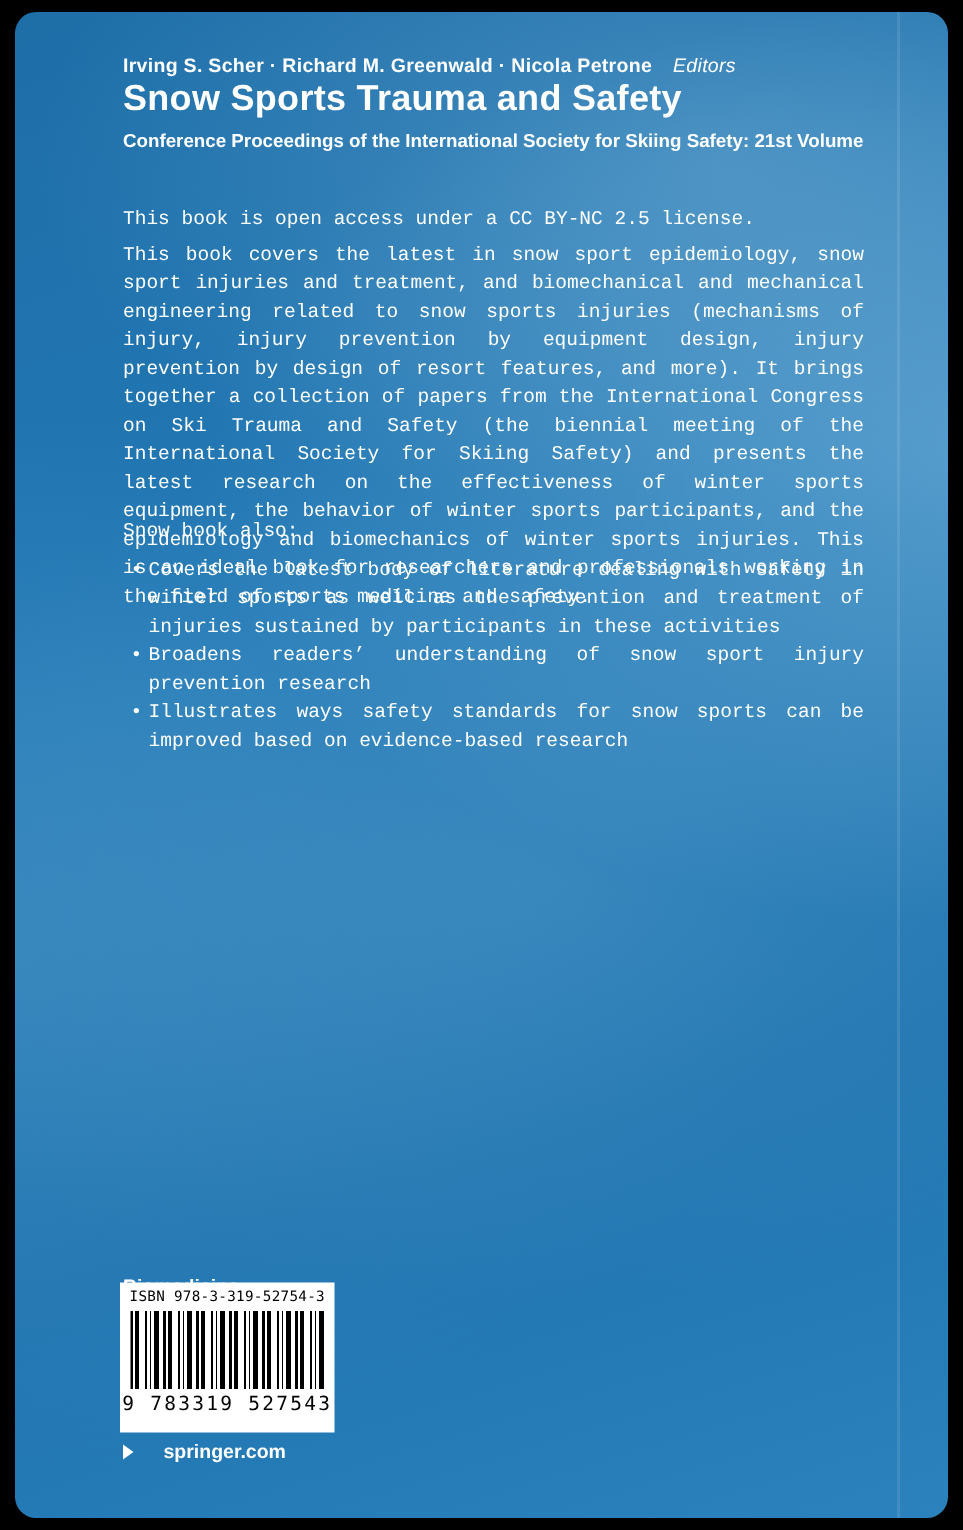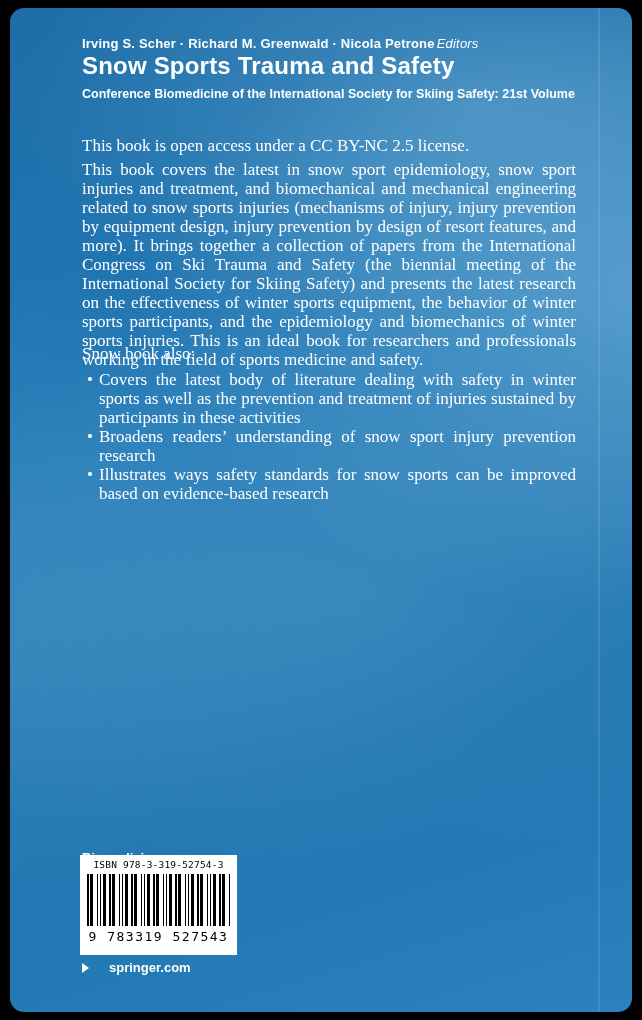--- a/index.html
+++ b/index.html
@@ -20,34 +20,34 @@
       radial-gradient(820px 420px at 55% 58%, rgba(125,185,220,0.22), rgba(125,185,220,0) 66%),
       linear-gradient(163deg, #1e6ea8 0%, #2279b6 40%, #1f74b0 72%, #2b82bc 100%);
     overflow:hidden;
   }
   .crease{
     position:absolute;top:0;bottom:0;right:32px;width:2px;
     background:rgba(255,255,255,0.10);
   }
   .txt{position:absolute;color:#fff;}
   .authors-line{top:28px;left:72px;right:56px;font-size:13px;font-weight:bold;letter-spacing:.2px;}
-  .authors-line .editors{font-weight:normal;font-style:italic;margin-left:2px;}
+  .authors-line .editors{font-weight:normal;font-style:italic;margin-left:14px;}
   .title{top:44px;left:72px;right:56px;font-size:24px;font-weight:bold;letter-spacing:.2px;}
   .subtitle{top:79px;left:72px;right:56px;font-size:12.5px;font-weight:bold;}
-  .serif{font-family:Liberation Serif, serif;font-size:17px;line-height:19px;}
+  .serif{font-family:Liberation Mono, monospace;font-size:13px;line-height:19px;}
   .open-access{top:128px;left:72px;right:56px;}
   .description{top:152px;left:72px;right:56px;text-align:justify;}
   .also-heading{top:336px;left:72px;right:56px;}
   .bullet-list{top:362px;left:72px;right:56px;}
   .bullet-list ul{margin:0;padding:0;list-style:none;}
   .bullet-list li{position:relative;padding-left:17px;text-align:justify;margin:0;}
   .bullet-list li .dot{position:absolute;left:5px;top:0;}
   .category{top:830px;left:72px;font-size:13px;font-weight:bold;margin-top:12px;}
   .barcode-box{
-    position:absolute;top:847px;left:70px;width:157px;height:100px;
+    position:absolute;top:847px;left:70px;width:143px;height:100px;
     background:#fff;color:#000;
   }
   .isbn-label{
     font-family:"DejaVu Sans Mono",monospace;
     font-size:9.5px;text-align:center;margin-top:4px;letter-spacing:.2px;
   }
   .bars{
     height:52px;margin:4px 7px 0 7px;
     background:repeating-linear-gradient(90deg,
       #000 0 2px,#fff 2px 3px,
@@ -73,21 +73,21 @@
 
 <div class="cover">
   <div class="crease"></div>
 
   <div class="txt authors-line">
     <span>Irving S. Scher · Richard M. Greenwald · Nicola Petrone</span><span class="editors">Editors</span>
   </div>
 
   <div class="txt title">Snow Sports Trauma and Safety</div>
 
-  <div class="txt subtitle">Conference Biomedicine of the International Society for Skiing Safety: 21st Volume</div>
+  <div class="txt subtitle">Conference Proceedings of the International Society for Skiing Safety: 21st Volume</div>
 
   <div class="txt serif open-access">This book is open access under a CC BY-NC 2.5 license.</div>
 
   <div class="txt serif description">This book covers the latest in snow sport epidemiology, snow sport injuries and treatment, and biomechanical and mechanical engineering related to snow sports injuries (mechanisms of injury, injury prevention by equipment design, injury prevention by design of resort features, and more). It brings together a collection of papers from the International Congress on Ski Trauma and Safety (the biennial meeting of the International Society for Skiing Safety) and presents the latest research on the effectiveness of winter sports equipment, the behavior of winter sports participants, and the epidemiology and biomechanics of winter sports injuries. This is an ideal book for researchers and professionals working in the field of sports medicine and safety.</div>
 
   <div class="txt serif also-heading">Snow book also:</div>
 
   <div class="txt serif bullet-list">
     <ul>
       <li>

